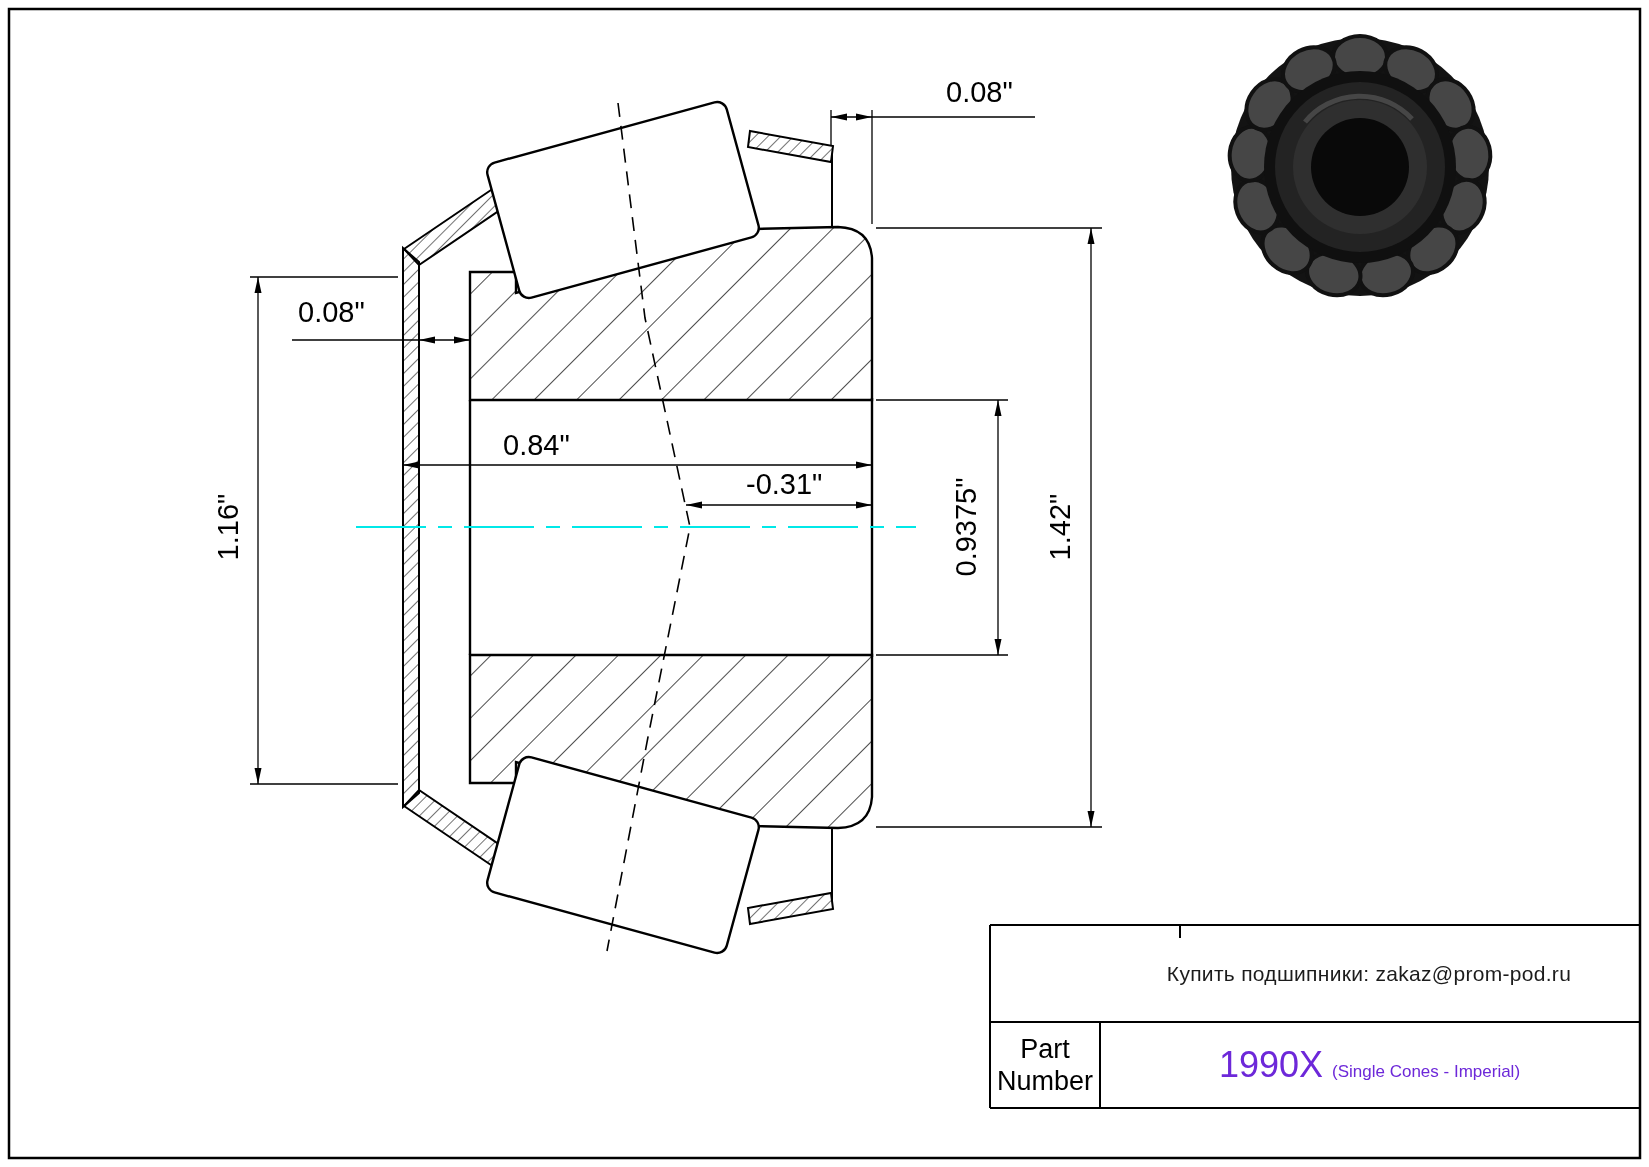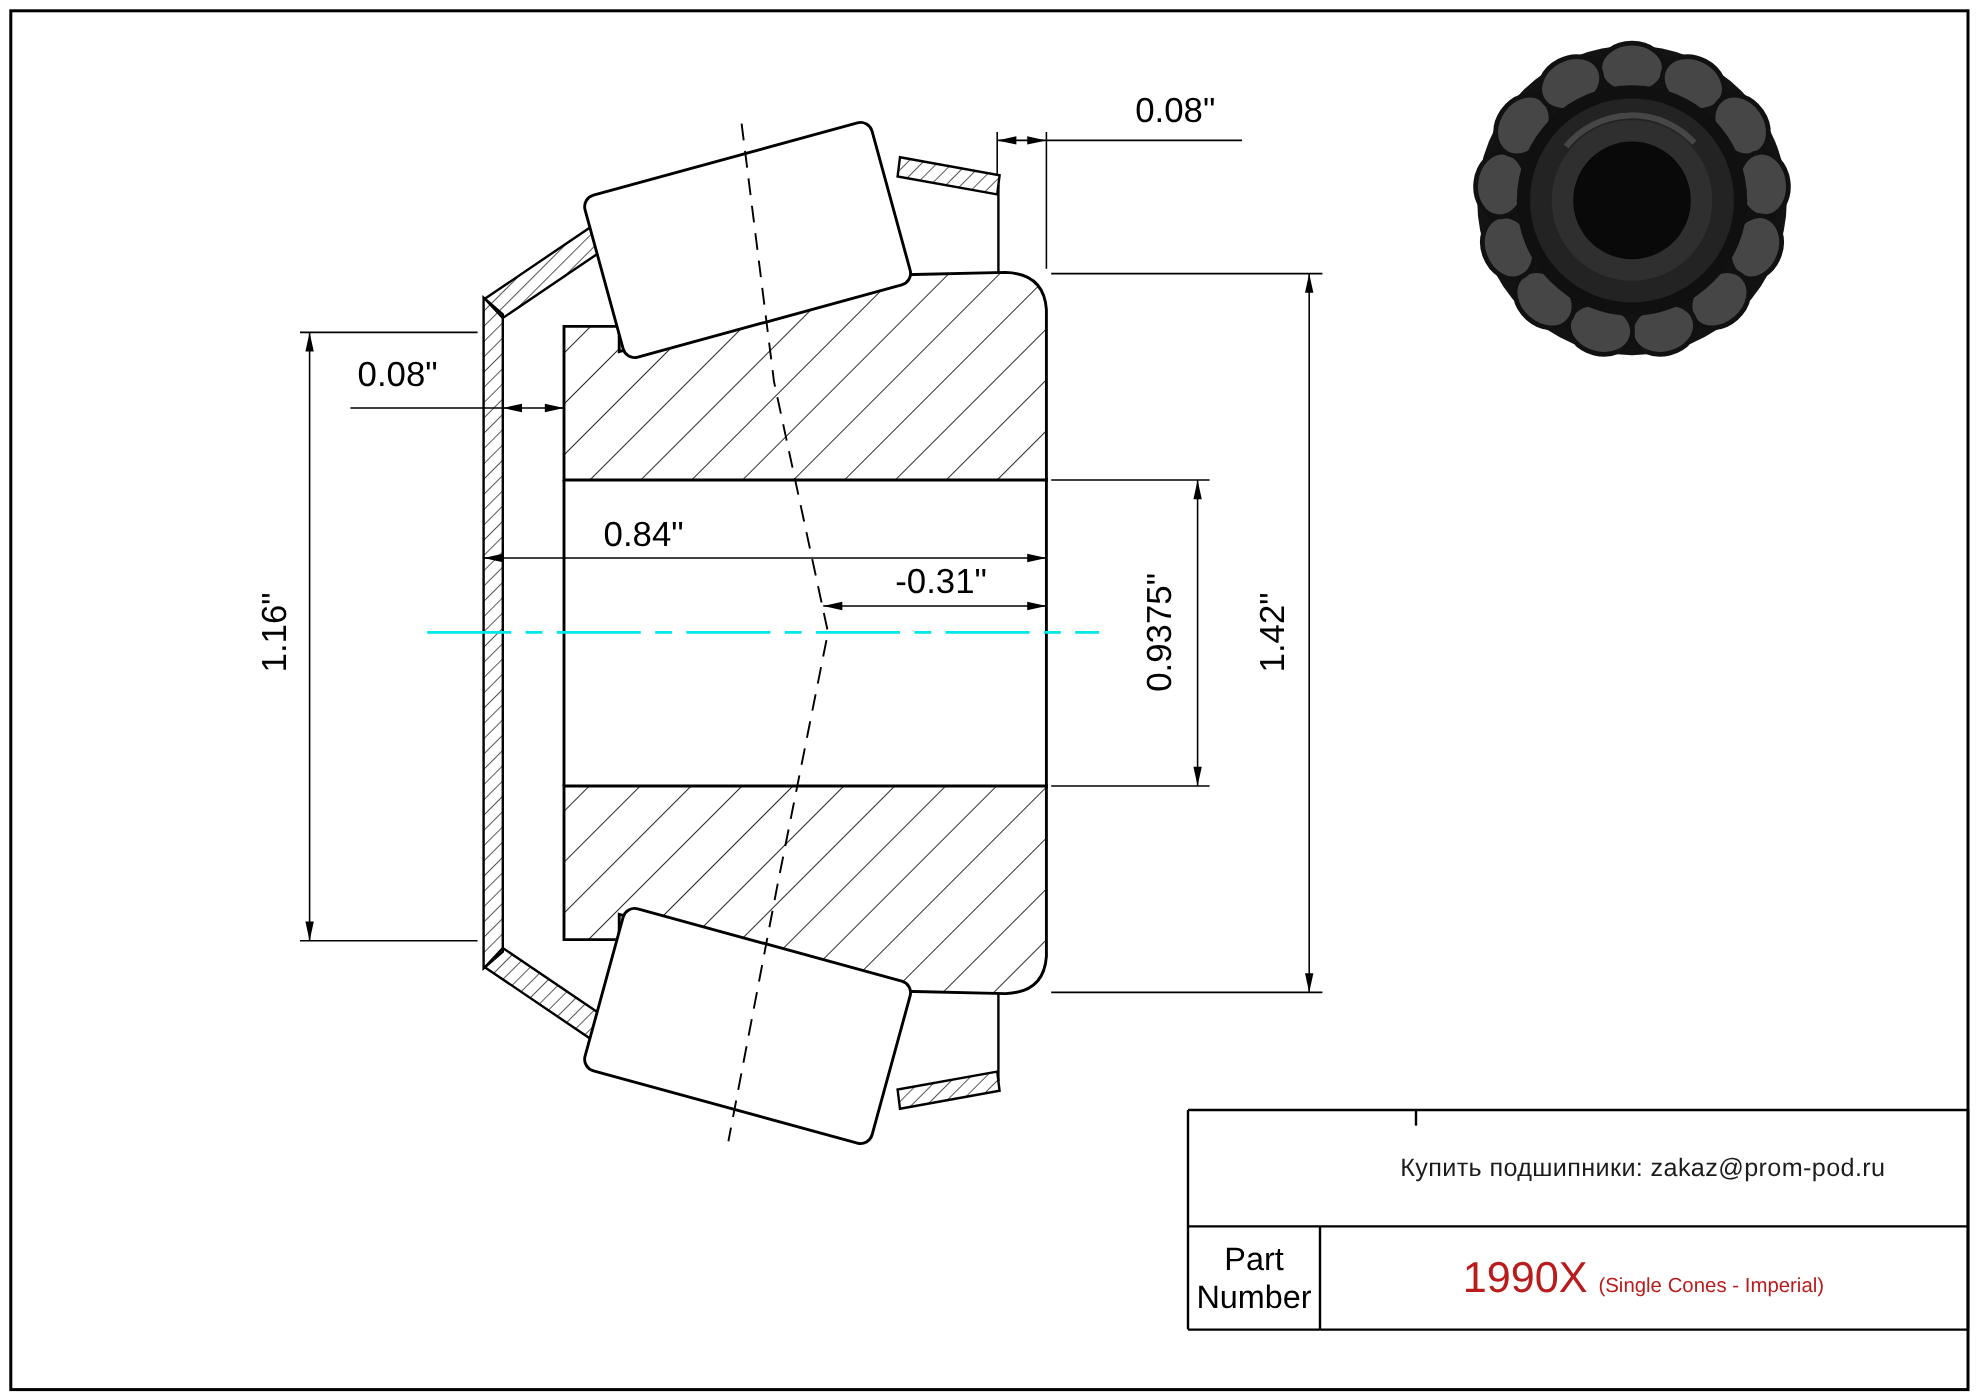--- a/index.html
+++ b/index.html
@@ -14,21 +14,21 @@
     display:flex; align-items:center; justify-content:center;
     font-size:21px; color:#1c1c1c; letter-spacing:0.3px;
   }
   .tb-partlabel {
     position:absolute; left:990px; top:1022px; width:110px; height:86px;
     display:flex; align-items:center; justify-content:center; text-align:center;
     font-size:27px; color:#000; line-height:1.2;
   }
   .tb-partvalue {
     position:absolute; left:1100px; top:1022px; width:539px; height:86px;
-    text-align:center; line-height:86px; white-space:nowrap; color:#b91c1c;
+    text-align:center; line-height:86px; white-space:nowrap; color:#6d28d9;
   }
   .tb-partvalue .pn { font-size:36px; }
   .tb-partvalue .series { font-size:17px; margin-left:9px; }
 </style>
 </head>
 <body>
 
 <div class="stage">
 
   <svg class="drawing" width="1649" height="1167" viewBox="0 0 1649 1167">

